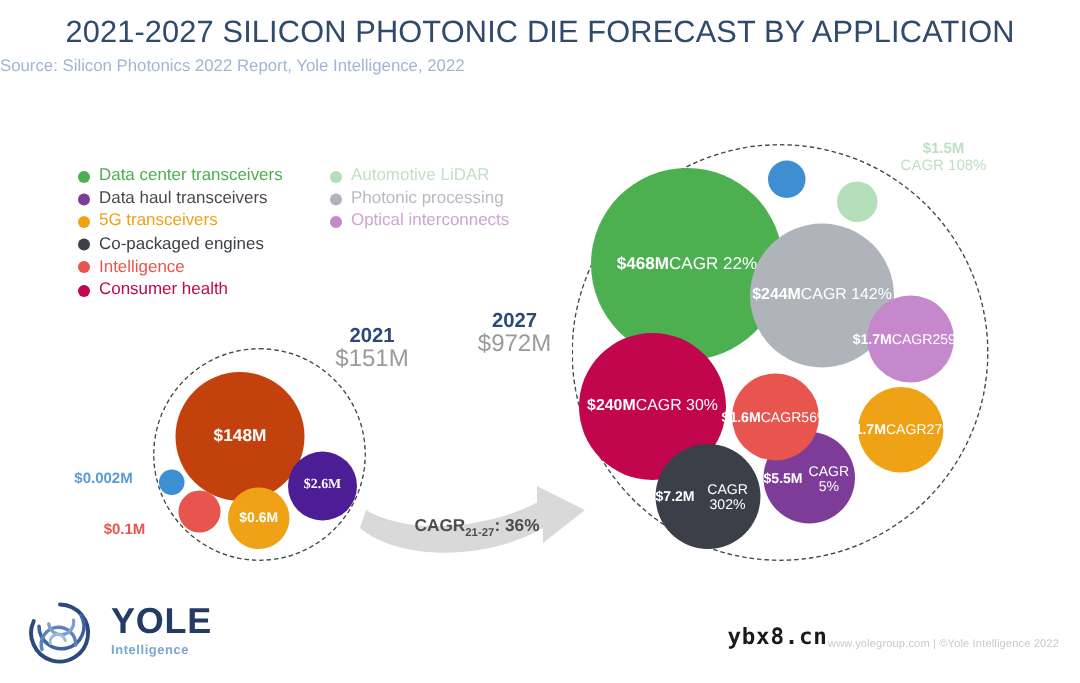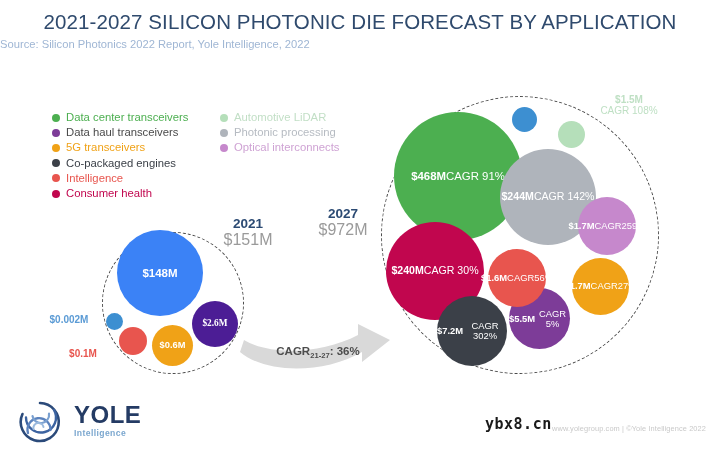--- a/index.html
+++ b/index.html
@@ -121,21 +121,21 @@
       </div>
       <div class="legend-item">
         <span class="legend-dot" style="background:#C688CC"></span>
         <span class="legend-label" style="color:#cfa3d4">Optical interconnects</span>
       </div>
     </div>
   </div>
 
   <div class="cluster" style="left:102px;top:232px;width:142px;height:142px;"></div>
 
-  <div class="bubble" style="left:117px;top:230px;width:86px;height:86px;background:#3b82f6;">
+  <div class="bubble" style="left:117px;top:248px;width:86px;height:86px;background:#c2410c;">
     <span class="bub-val" style="font-size:11.5px">$148M</span>
   </div>
 
   <div class="bubble" style="left:192px;top:301px;width:46px;height:46px;background:#4c1d95;font-family:Liberation Serif, serif;">
     <span class="bub-val" style="font-size:9.3px">$2.6M</span>
   </div>
 
   <div class="bubble" style="left:152px;top:325px;width:41px;height:41px;background:#F0A217;">
     <span class="bub-val" style="font-size:9.3px">$0.6M</span>
   </div>
@@ -163,21 +163,21 @@
     </svg>
   </div>
   <div class="cagrtot">
     <span>CAGR</span><sub>21-27</sub><span>: 36%</span>
   </div>
 
   <div class="cluster" style="left:381px;top:96px;width:278px;height:278px;"></div>
 
   <div class="bubble" style="left:394px;top:112px;width:128px;height:128px;background:#4CAF50;">
     <span class="bub-val" style="font-size:11.4px">$468M</span>
-    <span class="bub-cagr" style="font-size:11.4px">CAGR 91%</span>
+    <span class="bub-cagr" style="font-size:11.4px">CAGR 22%</span>
   </div>
 
   <div class="bubble" style="left:500px;top:149px;width:96px;height:96px;background:#AFB4BB;">
     <span class="bub-val" style="font-size:10.6px">$244M</span>
     <span class="bub-cagr" style="font-size:10.6px">CAGR 142%</span>
   </div>
 
   <div class="bubble" style="left:386px;top:222px;width:98px;height:98px;background:#C1064E;">
     <span class="bub-val" style="font-size:10.6px">$240M</span>
     <span class="bub-cagr" style="font-size:10.6px">CAGR 30%</span>

